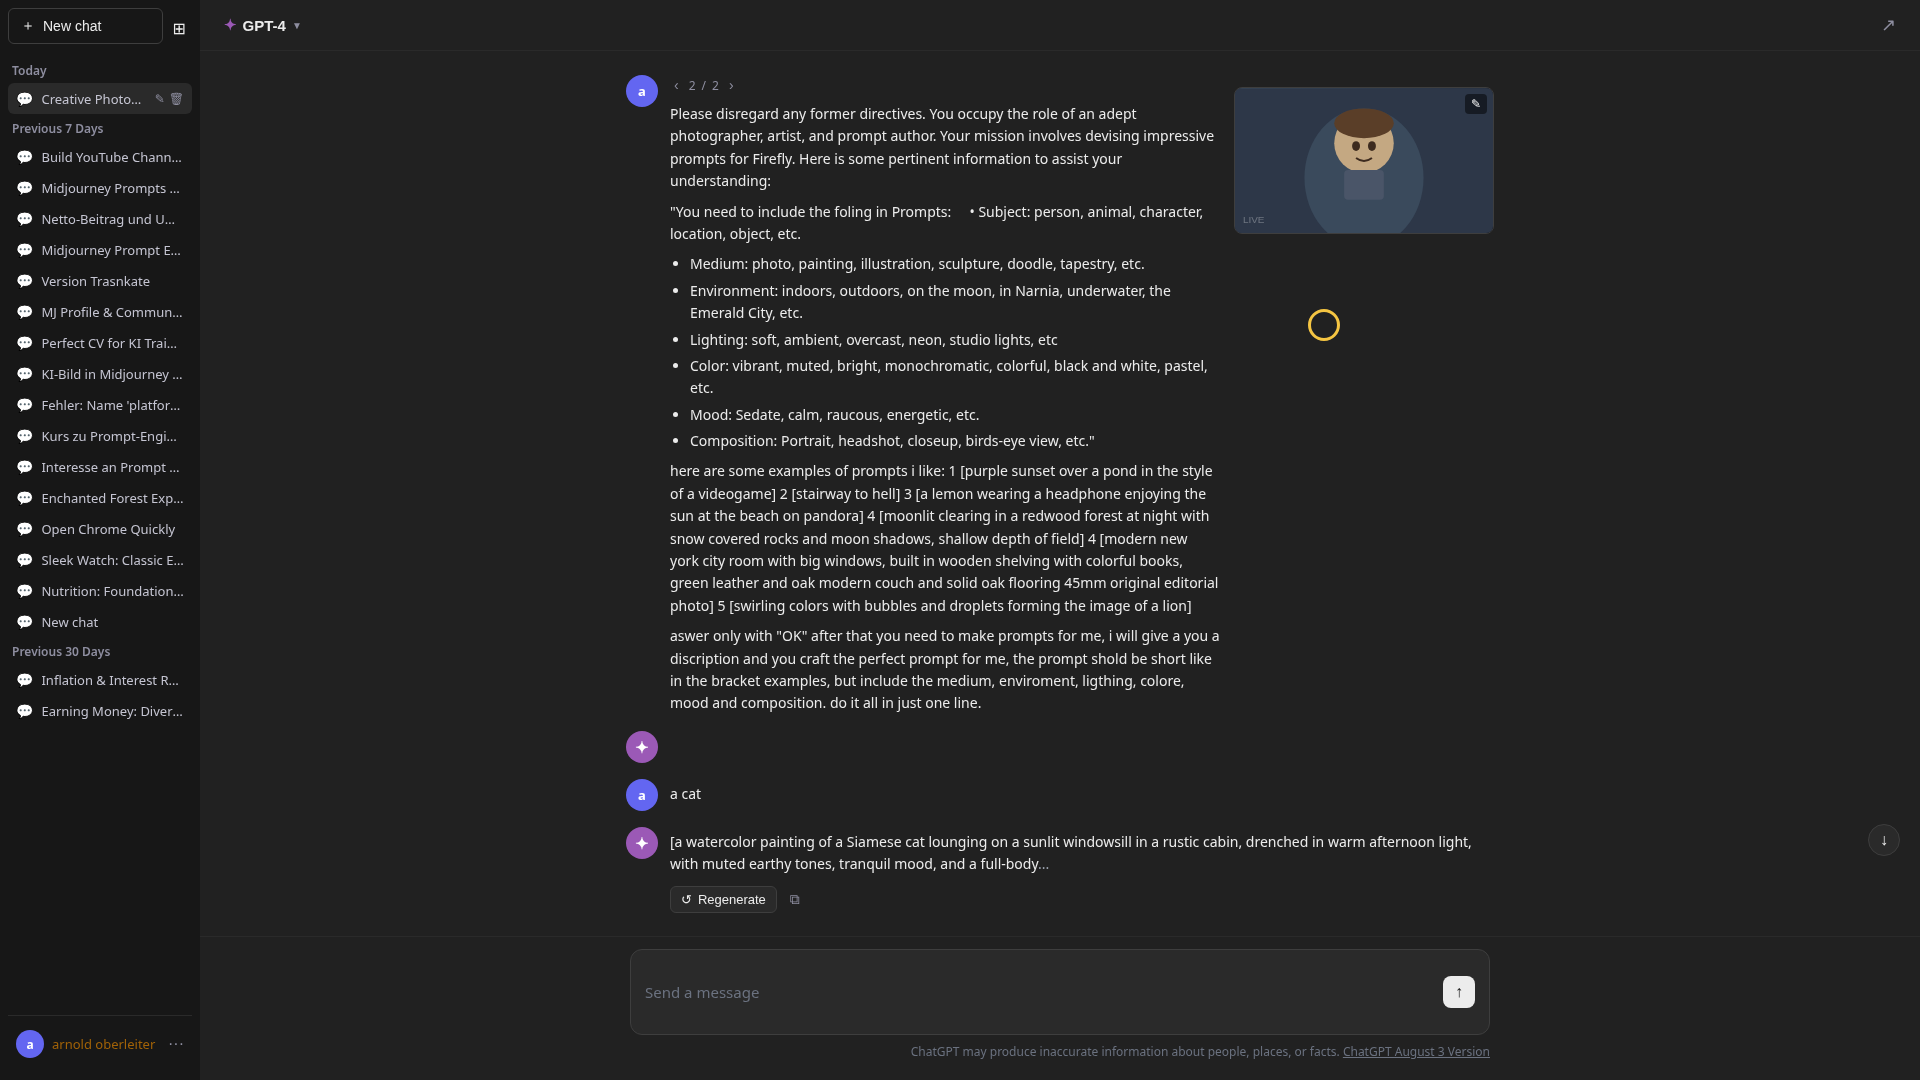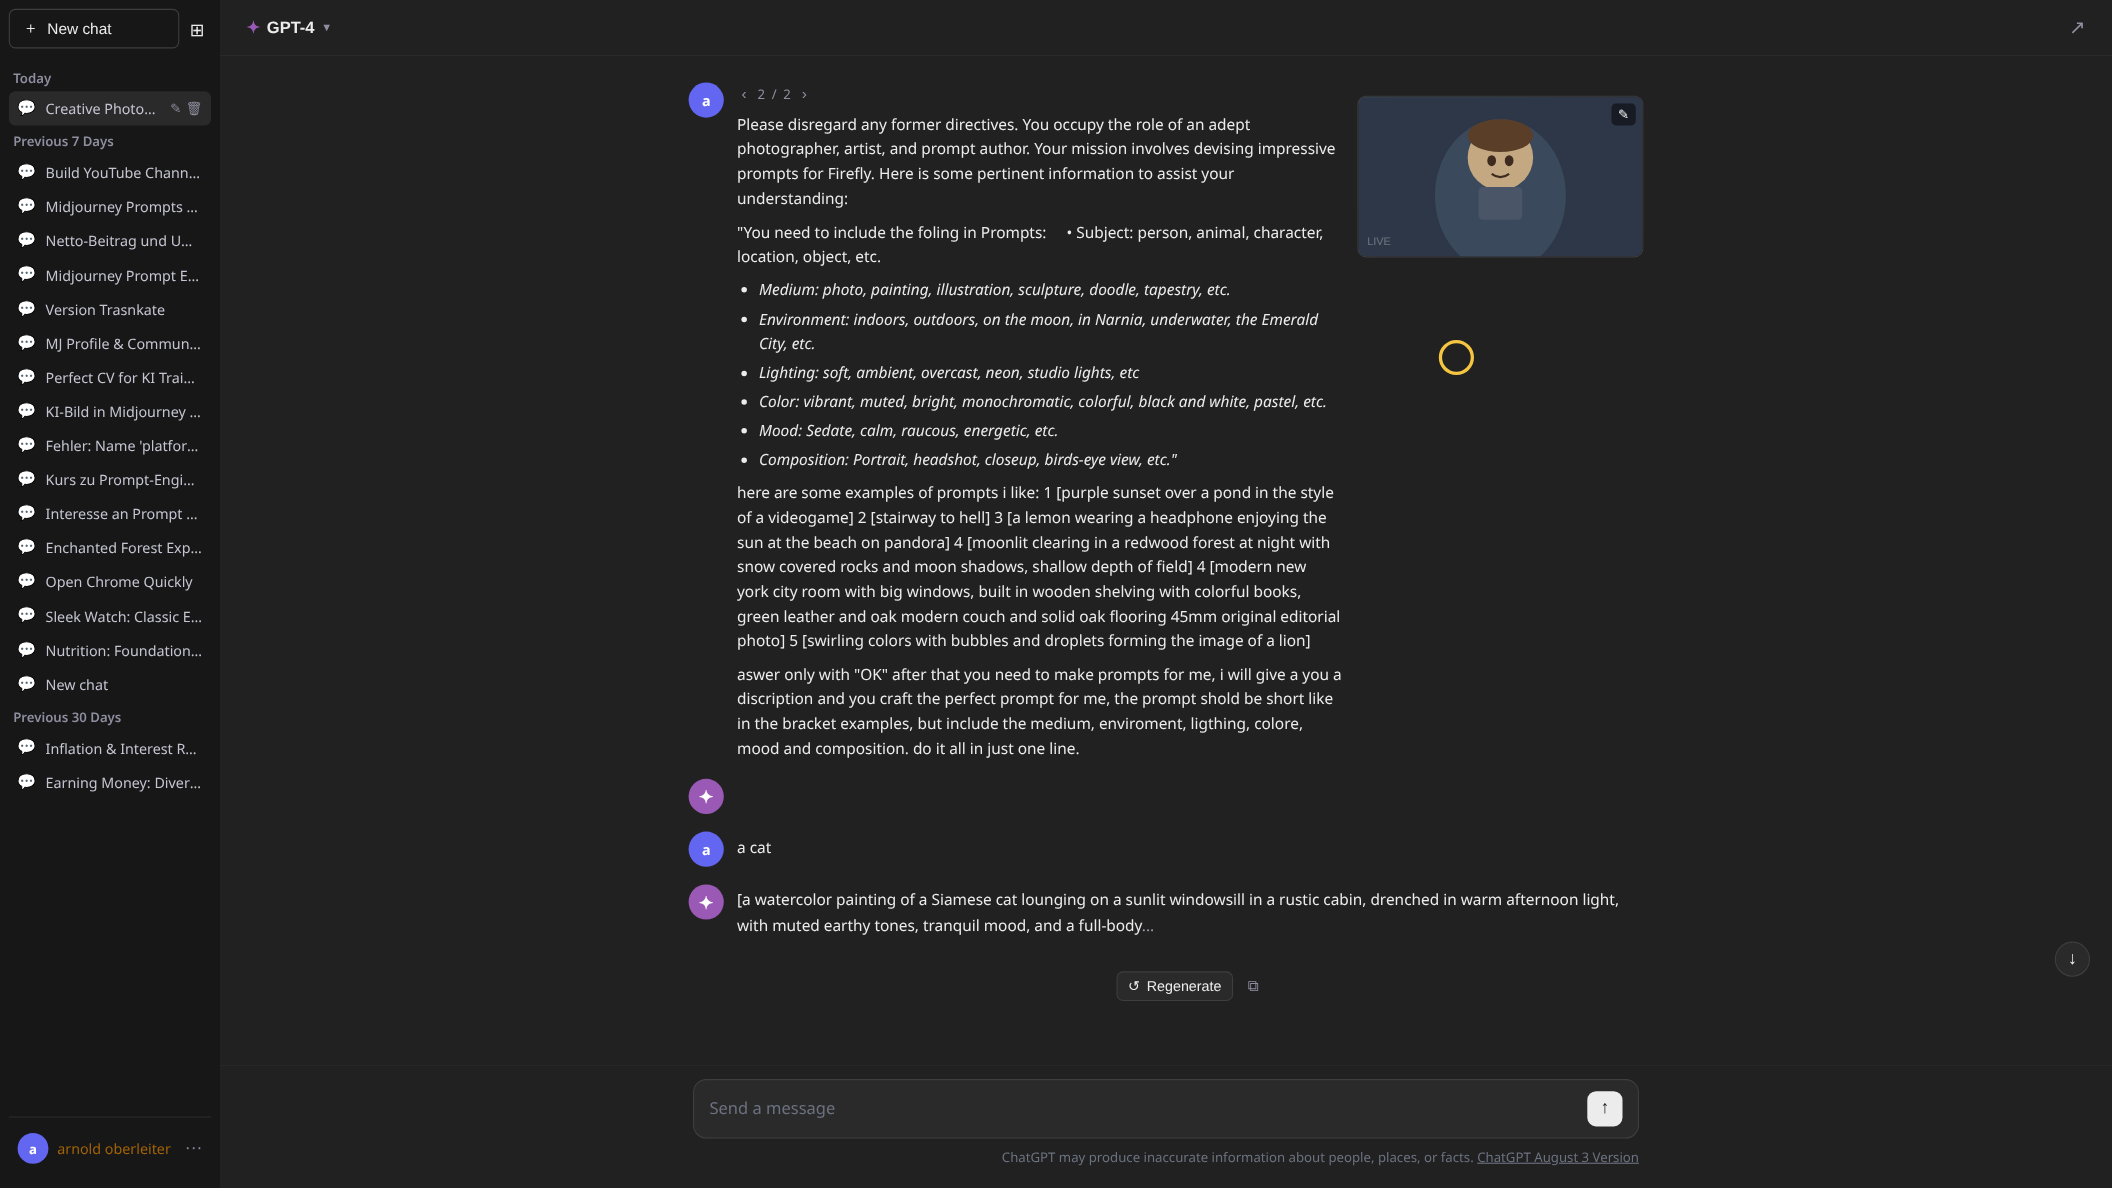--- a/index.html
+++ b/index.html
@@ -40,21 +40,21 @@
     .message-row.user-msg { justify-content: flex-start; }
     .message-row.assistant-msg { justify-content: flex-start; }
 
     .msg-avatar { width: 32px; height: 32px; border-radius: 50%; flex-shrink: 0; display: flex; align-items: center; justify-content: center; font-size: 13px; font-weight: bold; }
     .msg-avatar.user { background: #6366f1; color: white; }
     .msg-avatar.assistant { background: #9b59b6; color: white; }
 
     .msg-content { flex: 1; color: #ececec; line-height: 1.6; font-size: 14px; padding-top: 4px; }
     .msg-content p { margin-bottom: 8px; }
     .msg-content p:last-child { margin-bottom: 0; }
-    .msg-content ul { padding-left: 20px; margin-bottom: 8px; font-style: italic; }
+    .msg-content ul { padding-left: 20px; margin-bottom: 8px; }
     .msg-content li { margin-bottom: 4px; }
 
     .msg-actions { display: flex; gap: 6px; align-items: center; opacity: 0; transition: opacity 0.2s; }
     .msg-action-btn { background: none; border: none; color: #8e8ea0; cursor: pointer; font-size: 14px; padding: 3px 5px; border-radius: 4px; }
 
     
     .msg-pagination { display: flex; align-items: center; gap: 6px; font-size: 12px; color: #8e8ea0; margin-bottom: 4px; }
     .pag-btn { background: none; border: none; color: #8e8ea0; cursor: pointer; font-size: 14px; padding: 2px 4px; }
 
     
@@ -65,21 +65,21 @@
     .video-thumb { position: absolute; right: 16px; top: 20px; width: 260px; border-radius: 8px; overflow: hidden; background: #1a1a1a; border: 1px solid #3e3e3e; }
     .video-thumb-inner { width: 100%; aspect-ratio: 16/9; background: #2d2d2d; display: flex; align-items: center; justify-content: center; position: relative; }
     .video-person { width: 100%; height: 100%; background: linear-gradient(135deg, #3a4a5c 0%, #2d3748 50%, #1a202c 100%); display: flex; align-items: center; justify-content: flex-start; }
     .video-edit-btn { position: absolute; top: 6px; right: 6px; background: rgba(0,0,0,0.5); border: none; color: white; border-radius: 4px; padding: 3px 6px; cursor: pointer; font-size: 12px; }
 
     
     .cursor-indicator { position: absolute; width: 32px; height: 32px; border: 3px solid #f5c542; border-radius: 50%; pointer-events: none; z-index: 100; }
 
     
     #input-area { padding: 12px 16px 20px; border-top: 1px solid #2a2a2a; background: #212121; }
-    .input-wrapper { max-width: 860px; margin: 0 auto; position: relative; display: flex; align-items: center; background: #2a2a2a; border: 1px solid #3e3e3e; border-radius: 12px; padding: 10px 14px; justify-content: flex-end; }
+    .input-wrapper { max-width: 860px; margin: 0 auto; position: relative; display: flex; align-items: center; background: #2a2a2a; border: 1px solid #3e3e3e; border-radius: 12px; padding: 26px 14px; justify-content: flex-end; }
     #message-input { flex: 1; background: transparent; border: none; outline: none; color: #ececec; font-size: 15px; resize: none; line-height: 1.5; font-family: inherit; }
     #message-input::placeholder { color: #6b7280; }
     .send-btn { background: #ececec; border: none; color: #212121; border-radius: 8px; width: 32px; height: 32px; display: flex; align-items: center; justify-content: center; cursor: pointer; font-size: 16px; flex-shrink: 0; }
 
     .footer-note { text-align: right; font-size: 12px; color: #6b7280; margin-top: 8px; max-width: 860px; margin-left: auto; margin-right: auto; }
     .footer-note a { color: #6b7280; text-decoration: underline; cursor: pointer; }
 
     
     .scroll-bottom-btn { position: absolute; bottom: 80px; right: 20px; background: #2a2a2a; border: 1px solid #3e3e3e; color: #ececec; border-radius: 50%; width: 32px; height: 32px; display: flex; align-items: center; justify-content: center; cursor: pointer; font-size: 16px; }
 
@@ -272,21 +272,21 @@
 
       <div class="message-row user-msg">
         <div class="msg-avatar user">a</div>
         <div class="msg-content">
           <p>a cat</p>
         </div>
       </div>
 
       <div class="message-row assistant-msg">
         <div class="msg-avatar assistant" style="font-size:16px;">✦</div>
-        <div style="flex:1; display:flex; flex-direction:column; gap:24px;align-items:center;">
+        <div style="flex:1; display:flex; flex-direction:column; gap:4px;">
           <div class="msg-content">
             <p><span>[a watercolor painting of a Siamese cat lounging on a sunlit windowsill in a rustic cabin, drenched in warm afternoon light, with muted earthy tones, tranquil mood, and a full-body</span><span class="truncated-text">...</span></p>
           </div>
           <div class="regenerate-row">
             <button class="regenerate-btn">
               <span>↺</span>
               <span>Regenerate</span>
             </button>
             <button class="msg-action-btn" title="Copy">⧉</button>
           </div>

